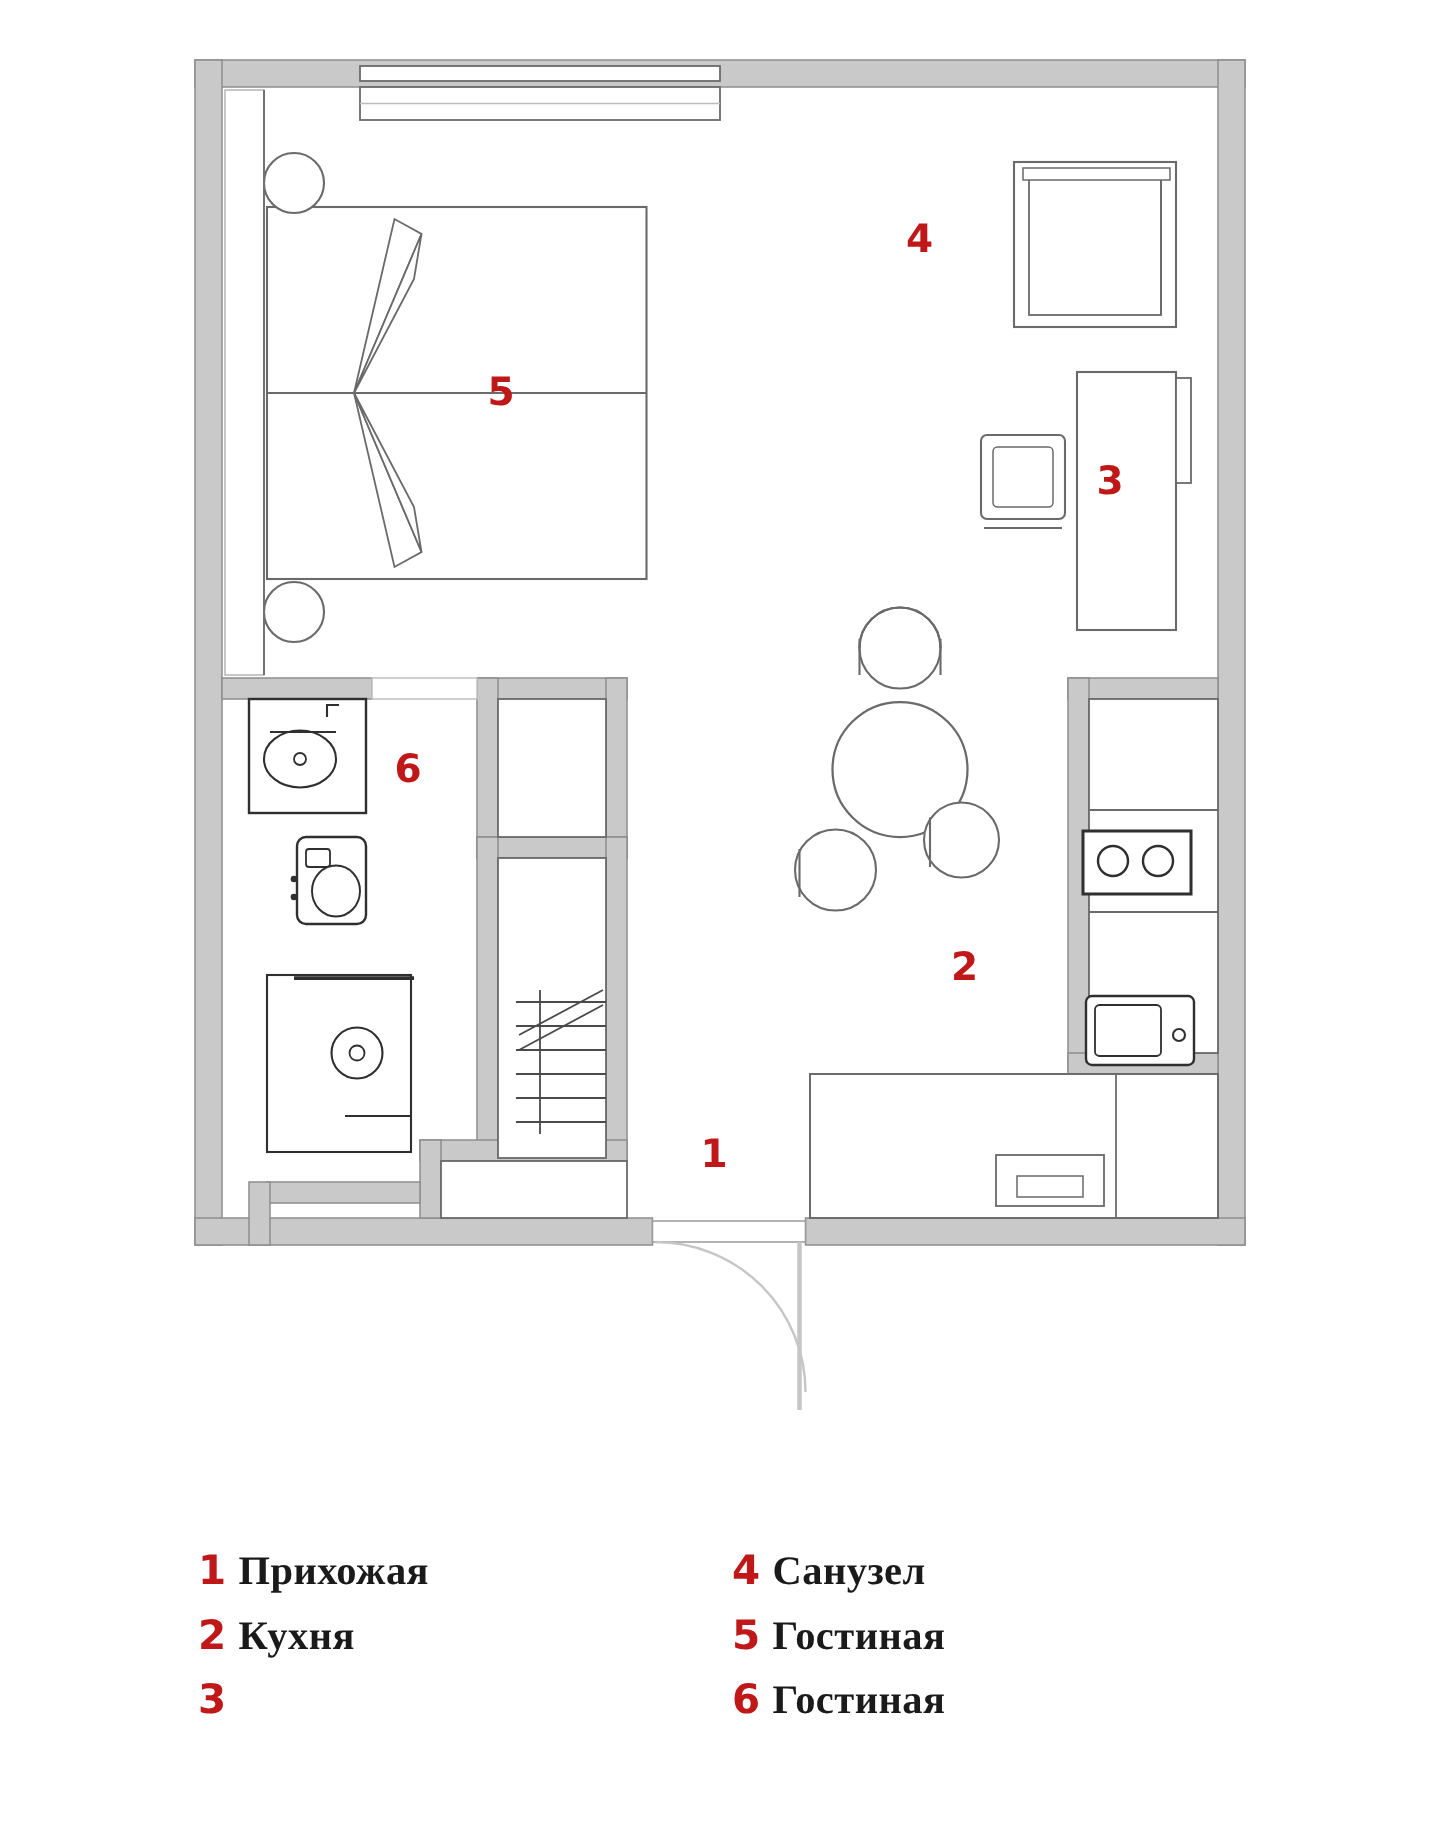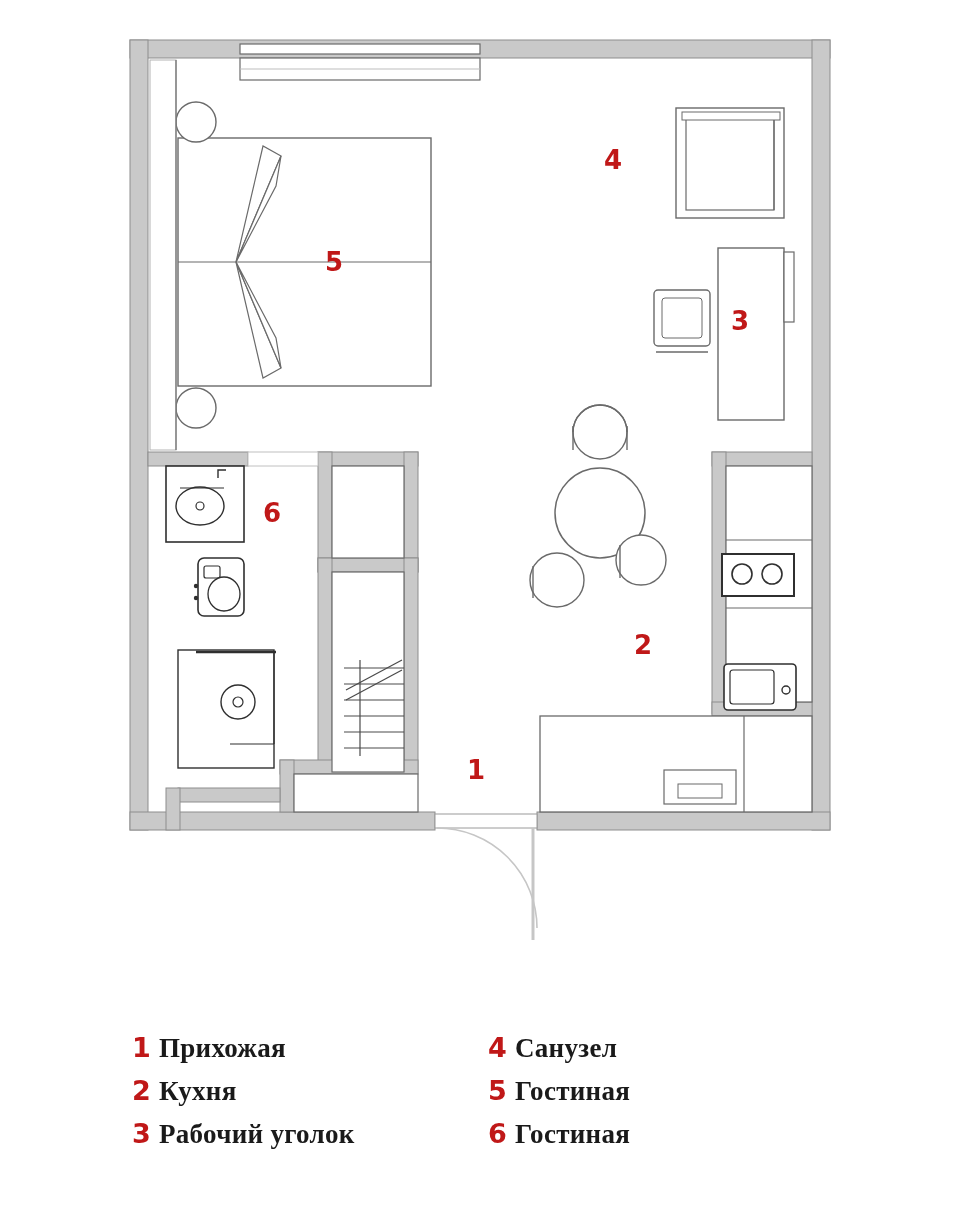--- a/index.html
+++ b/index.html
@@ -237,21 +237,20 @@
     <div class="legend-row">
       <span class="legend-num">1</span>
       <span class="legend-label">Прихожая</span>
     </div>
     <div class="legend-row">
       <span class="legend-num">2</span>
       <span class="legend-label">Кухня</span>
     </div>
     <div class="legend-row">
       <span class="legend-num">3</span>
-      <span class="legend-label">Рабочий уголок</span>
     </div>
   </div>
   <div class="legend-col col2">
     <div class="legend-row">
       <span class="legend-num">4</span>
       <span class="legend-label">Санузел</span>
     </div>
     <div class="legend-row">
       <span class="legend-num">5</span>
       <span class="legend-label">Гостиная</span>

